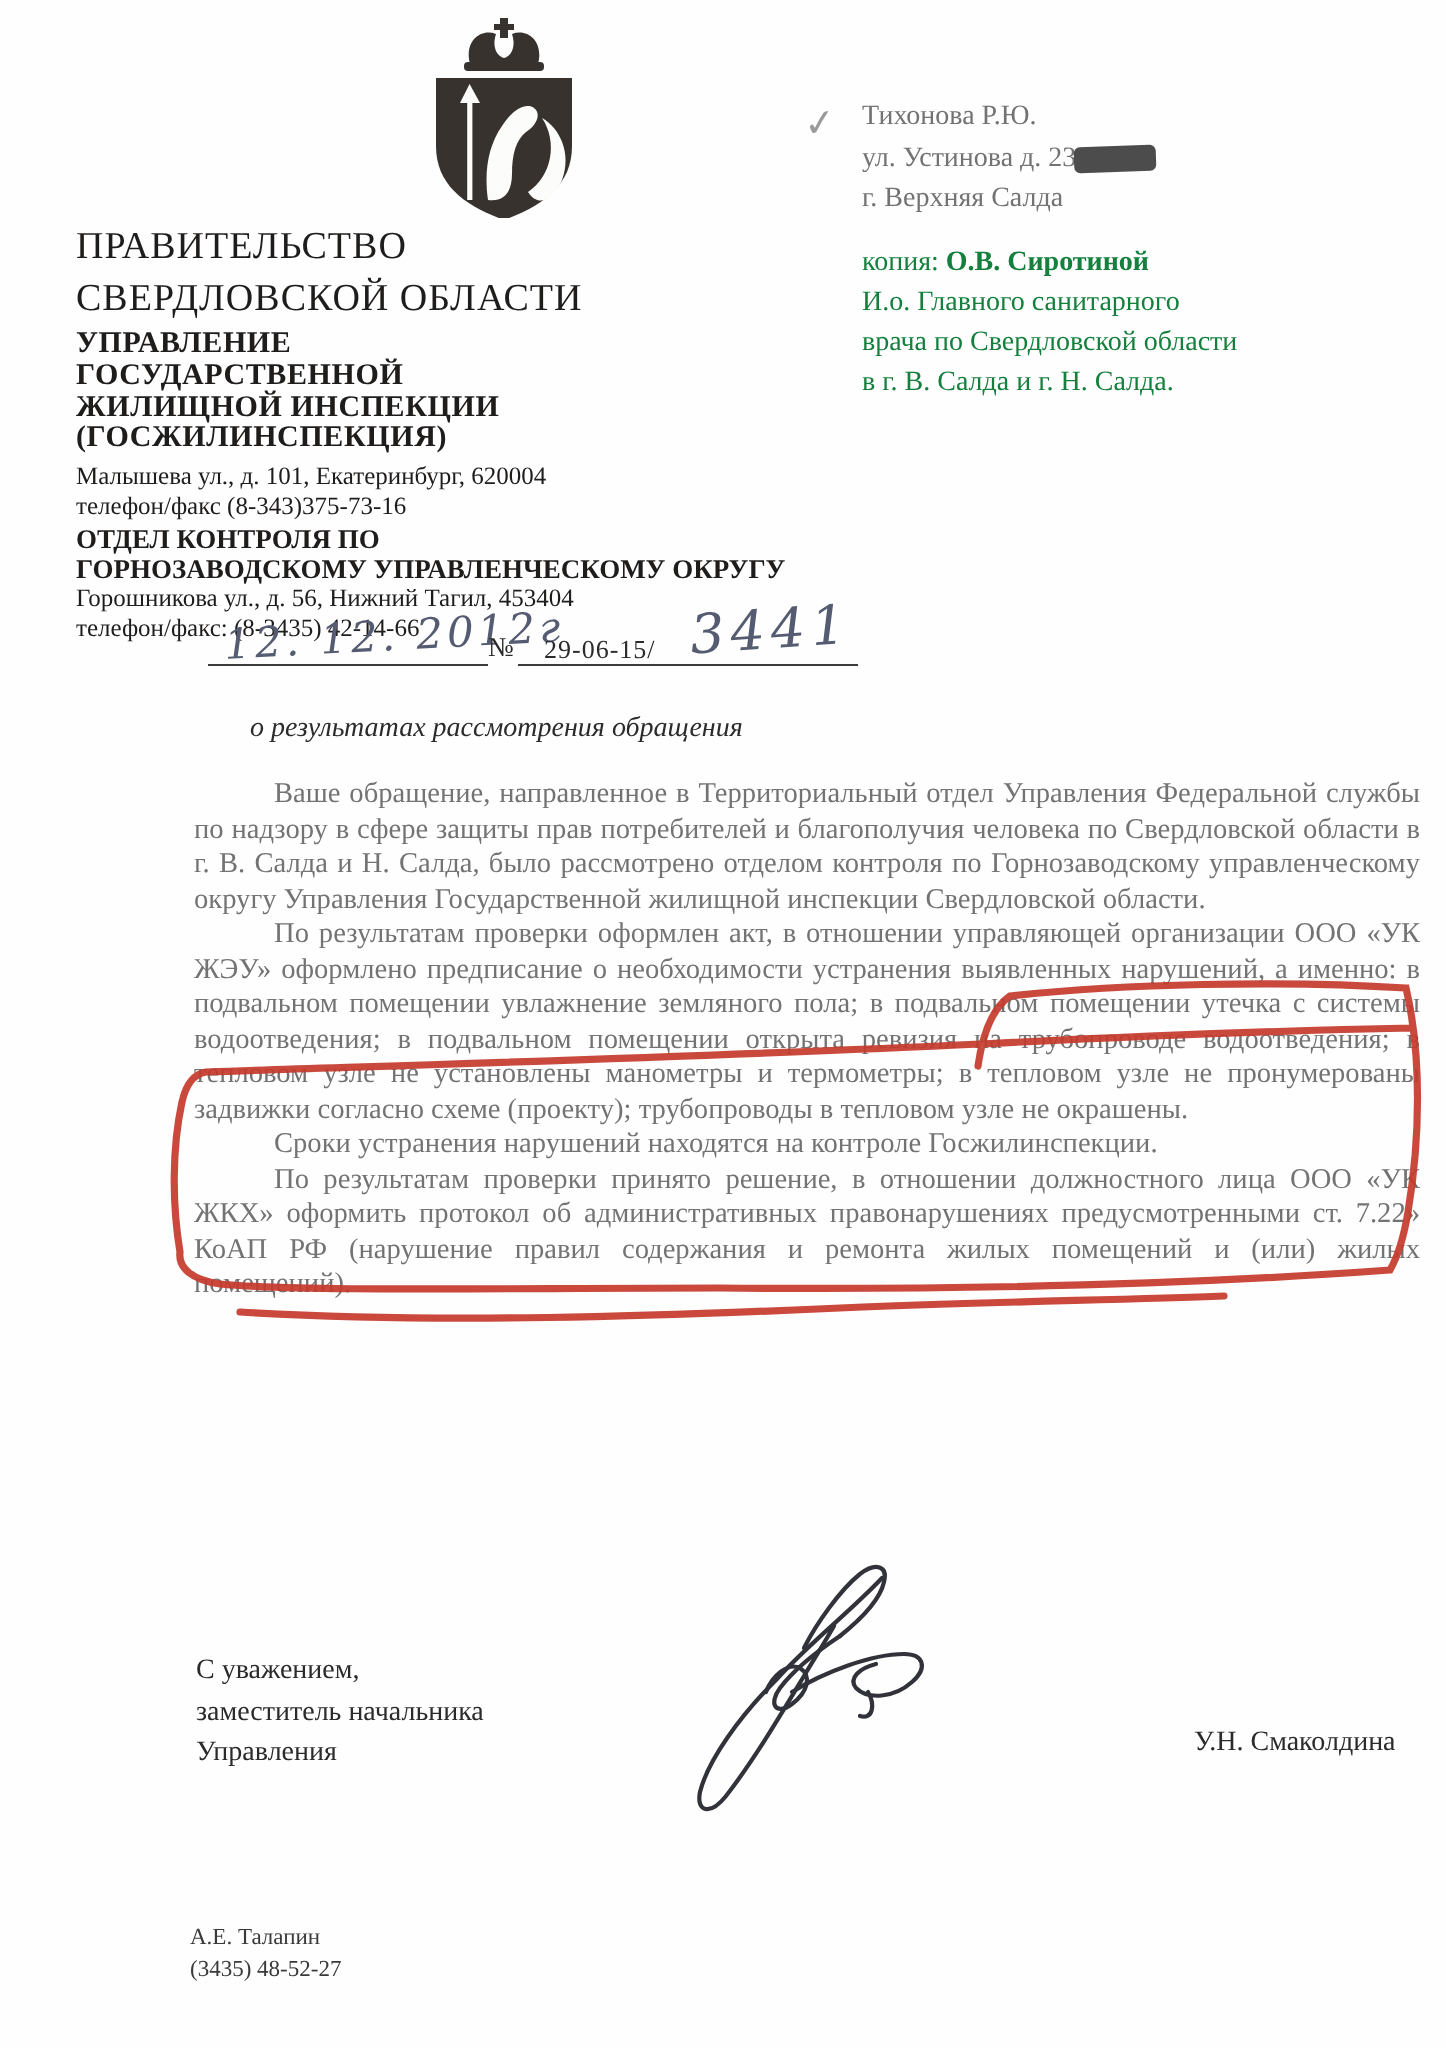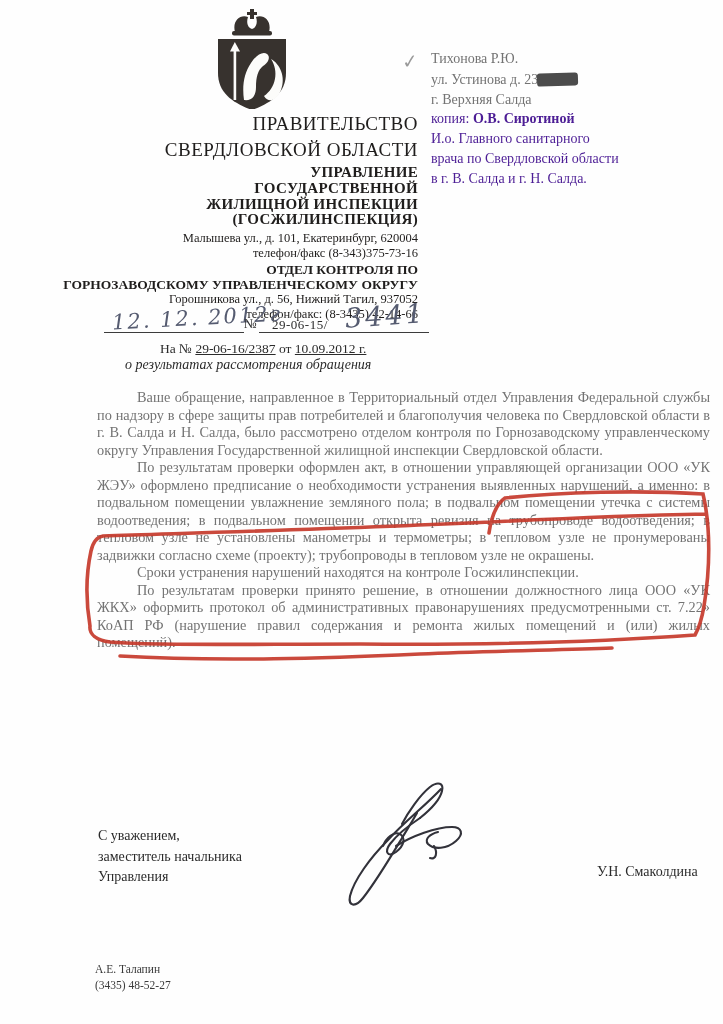--- a/index.html
+++ b/index.html
@@ -1,32 +1,32 @@
 <!DOCTYPE html>
 <html><head>
 <meta charset="utf-8">
 <style>
   html,body{margin:0;padding:0;background:#e8e8e8;}
   .page{position:relative;width:723px;height:1024px;background:#fefefe;overflow:hidden;
         font-family:"Liberation Serif","DejaVu Serif",serif;color:#262626;}
 
   
-  .letterhead{position:absolute;left:38px;top:111px;width:380px;text-align:right;color:#1f1d1c;}
+  .letterhead{position:absolute;left:38px;top:111px;width:380px;text-align:left;color:#1f1d1c;}
   .lh-org{font-size:19px;line-height:26px;letter-spacing:.5px;}
   .lh-bold{font-size:15px;font-weight:bold;line-height:15.8px;letter-spacing:.3px;}
   .lh-addr{font-size:12.5px;line-height:14.8px;}
   .lh-branch{font-size:13.5px;font-weight:bold;line-height:15px;}
   .mt2{margin-top:2px;} .mt3{margin-top:3px;font-family:Liberation Serif, serif;} .mt1{margin-top:1px;}
 
   
   .emblem{position:absolute;left:206px;top:9px;width:92px;height:100px;}
 
   
   .recipient{position:absolute;left:431px;top:49px;width:260px;font-size:14px;line-height:20.5px;color:#737373;}
-  .copyblock{position:absolute;left:431px;top:109px;width:270px;font-size:14px;line-height:20px;color:#4c1d95;}
+  .copyblock{position:absolute;left:431px;top:122px;width:270px;font-size:14px;line-height:20px;color:#15803d;}
   .checkmark{position:absolute;left:402px;top:50px;font-size:19px;color:#9a9a9a;transform:rotate(-6deg);}
   .redaction{position:absolute;left:537px;top:73px;width:41px;height:13px;background:#4c4c4c;border-radius:3px;transform:rotate(-2deg);}
 
   
   .hand{font-family:"DejaVu Serif",serif;font-style:italic;color:#555b70;}
   .date-hand{position:absolute;left:112px;top:306px;font-size:21px;transform:rotate(-3deg);letter-spacing:2px;}
   .rule{position:absolute;border-bottom:1.6px solid #3c3c3c;}
   .rule1{left:104px;top:332px;width:140px;}
   .rule2{left:259px;top:332px;width:170px;}
   .no-label{position:absolute;left:244px;top:316px;font-size:13.5px;color:#2b2b2b;}
@@ -77,21 +77,21 @@
     <div class="lh-org">ПРАВИТЕЛЬСТВО</div>
     <div class="lh-org">СВЕРДЛОВСКОЙ ОБЛАСТИ</div>
     <div class="lh-bold mt2">УПРАВЛЕНИЕ</div>
     <div class="lh-bold">ГОСУДАРСТВЕННОЙ</div>
     <div class="lh-bold">ЖИЛИЩНОЙ  ИНСПЕКЦИИ</div>
     <div class="lh-bold">(ГОСЖИЛИНСПЕКЦИЯ)</div>
     <div class="lh-addr mt3">Малышева ул., д. 101, Екатеринбург, 620004</div>
     <div class="lh-addr">телефон/факс (8-343)375-73-16</div>
     <div class="lh-branch mt1">ОТДЕЛ КОНТРОЛЯ ПО</div>
     <div class="lh-branch">ГОРНОЗАВОДСКОМУ УПРАВЛЕНЧЕСКОМУ ОКРУГУ</div>
-    <div class="lh-addr">Горошникова ул., д. 56, Нижний Тагил, 937052</div>
+    <div class="lh-addr">Горошникова ул., д. 56, Нижний Тагил, 453404</div>
     <div class="lh-addr">телефон/факс: (8-3435)  42-14-66</div>
   </div>
 
   <div class="checkmark">✓</div>
   <div class="recipient">
     <div>Тихонова Р.Ю.</div>
     <div>ул. Устинова д. 23 кв.</div>
     <div>г. Верхняя Салда</div>
   </div>
   <div class="redaction"></div>
@@ -103,21 +103,20 @@
     <div>в г. В. Салда и г. Н. Салда.</div>
   </div>
 
   <div class="hand date-hand">12. 12. 2012г</div>
   <div class="rule rule1"></div>
   <div class="no-label">№</div>
   <div class="no-typed">29-06-15/</div>
   <div class="hand no-hand">3441</div>
   <div class="rule rule2"></div>
 
-  <div class="refline"><span>На № </span><span class="u">29-06-16/2387</span><span> от </span><span class="u">10.09.2012 г.</span></div>
   <div class="subject">о результатах рассмотрения обращения</div>
 
   <div class="body-text">
     <p>Ваше обращение, направленное в Территориальный отдел Управления Федеральной службы по надзору в сфере защиты прав потребителей и благополучия человека по Свердловской области в г. В. Салда и Н. Салда, было рассмотрено отделом контроля по Горнозаводскому управленческому округу Управления Государственной жилищной инспекции Свердловской области.</p>
     <p>По результатам проверки оформлен акт, в отношении управляющей организации ООО «УК ЖЭУ» оформлено предписание о необходимости устранения выявленных нарушений, а именно: в подвальном помещении увлажнение земляного пола; в подвальном помещении утечка с системы водоотведения; в подвальном помещении открыта ревизия на трубопроводе водоотведения; в тепловом узле не установлены манометры и термометры; в тепловом узле не пронумерованы задвижки согласно схеме (проекту); трубопроводы в тепловом узле не окрашены.</p>
     <p>Сроки устранения нарушений находятся на контроле Госжилинспекции.</p>
     <p>По результатам проверки принято решение, в отношении должностного лица ООО «УК ЖКХ» оформить протокол об административных правонарушениях предусмотренными ст. 7.22» КоАП РФ (нарушение правил содержания и ремонта жилых помещений и (или) жилых помещений).</p>
   </div>
 
   <div class="closing">

